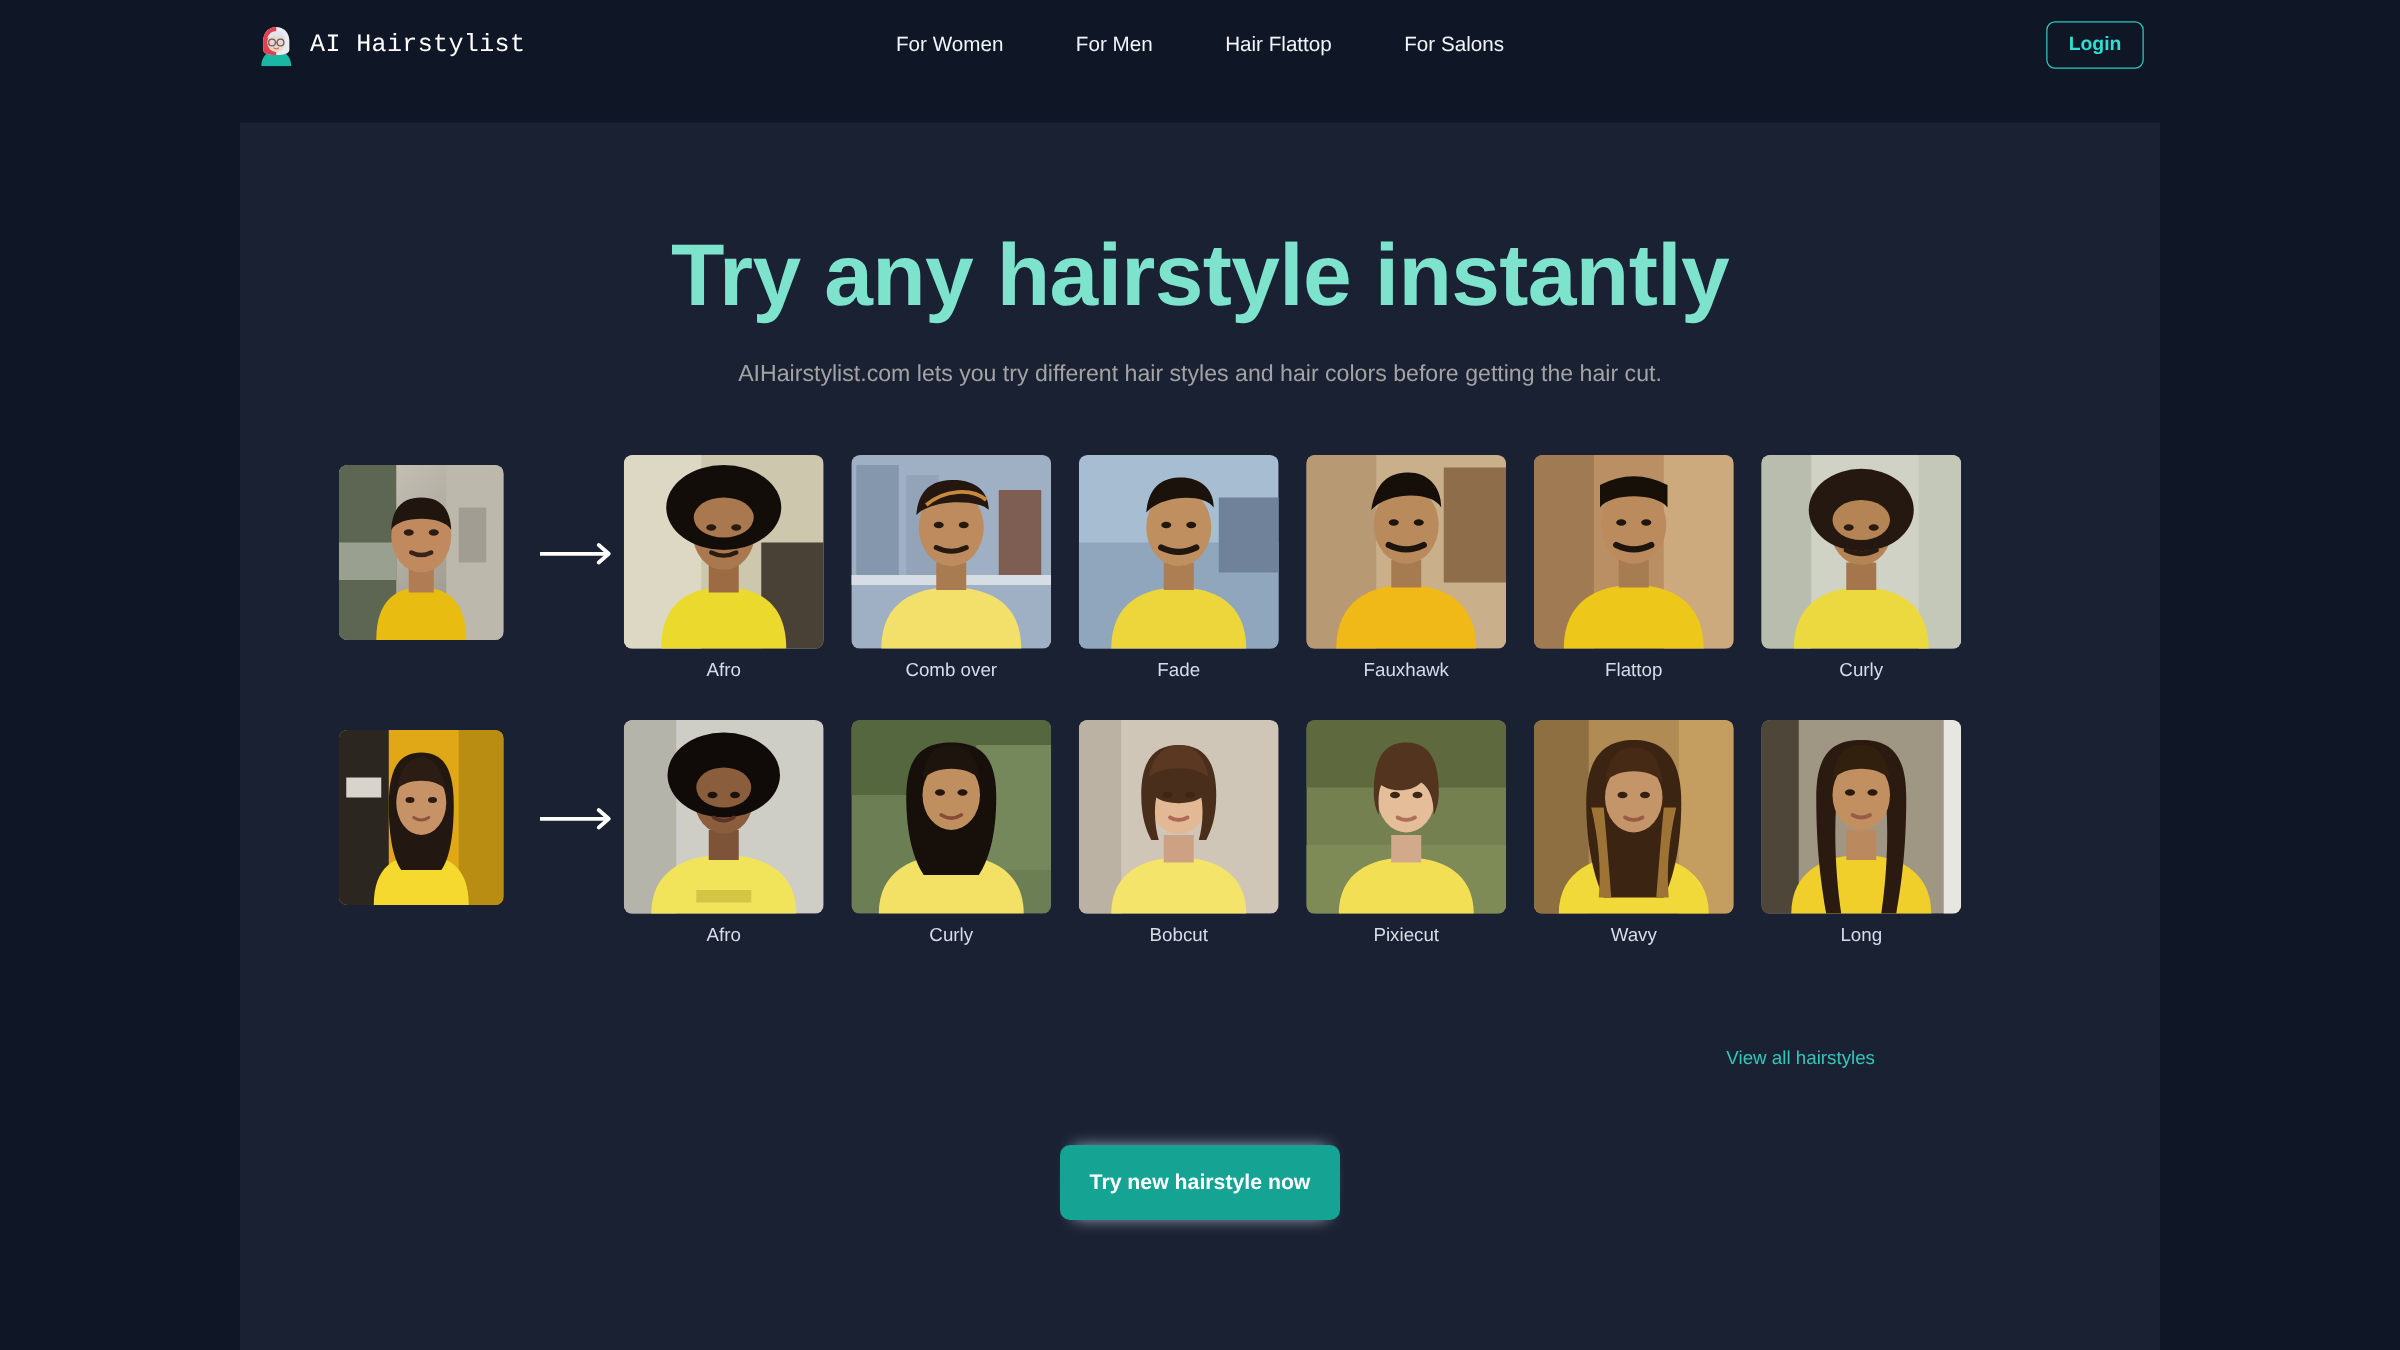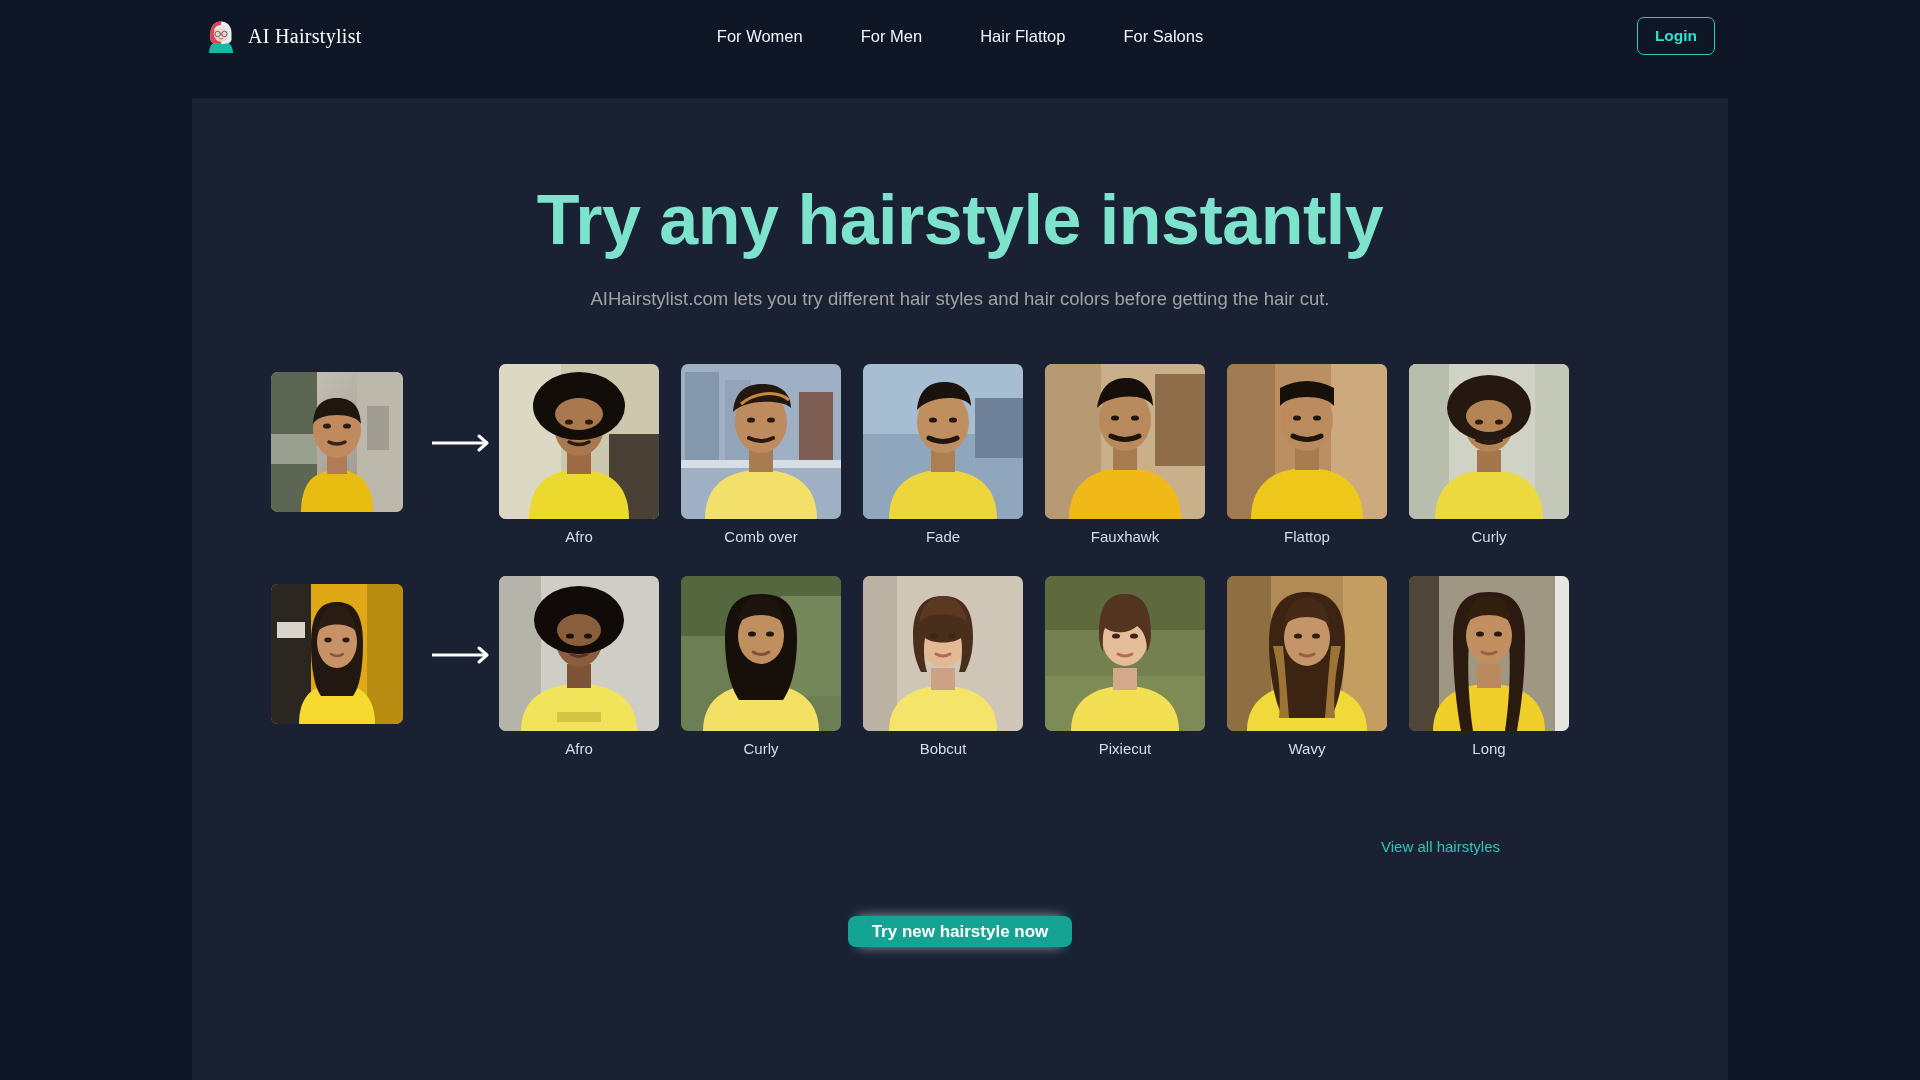--- a/index.html
+++ b/index.html
@@ -29,21 +29,21 @@
     gap: 10px;
     text-decoration: none;
   }
   .brand-avatar {
     width: 34px; height: 34px;
     border-radius: 4px;
     display: block;
   }
   .brand-name {
     color: #ffffff;
-    font-family: Liberation Serif, serif;
+    font-family: Liberation Mono, monospace;
     font-size: 20px;
     letter-spacing: 0.3px;
     white-space: nowrap;
   }
   .nav {
     position: absolute;
     left: 0; right: 0;
     display: flex;
     justify-content: center;
     align-items: center;
@@ -176,21 +176,21 @@
     white-space: nowrap;
   }
   .cta-wrap {
     position: absolute;
     top: 818px;
     left: 0; right: 0;
     display: flex;
     justify-content: center;
   }
   .cta-btn {
-    height: 31px;
+    height: 60px;
     padding: 0 24px;
     display: flex;
     align-items: center;
     justify-content: center;
     background: #15a394;
     border: none;
     border-radius: 8px;
     color: #ffffff;
     font-size: 17px;
     font-weight: bold;

